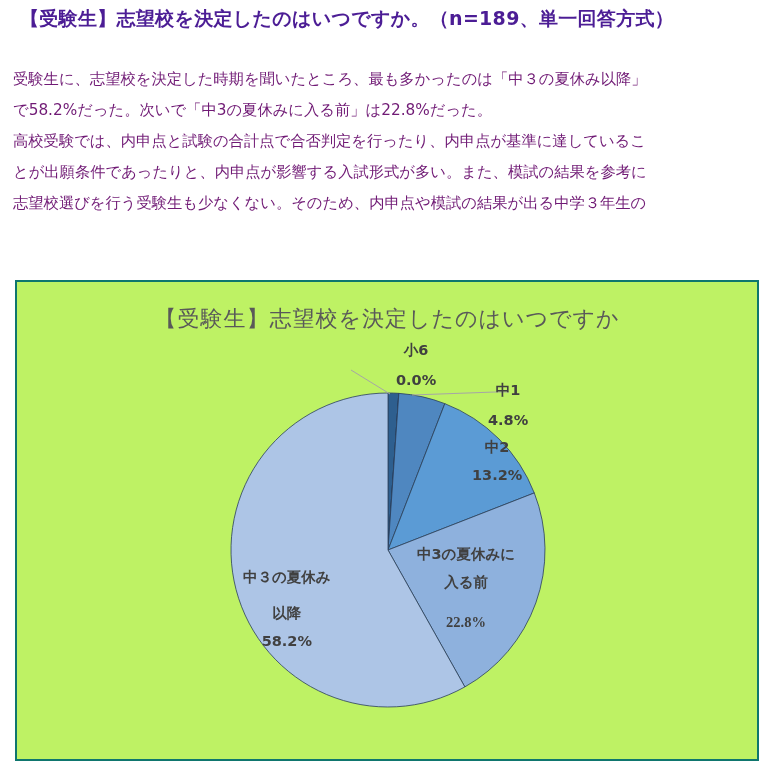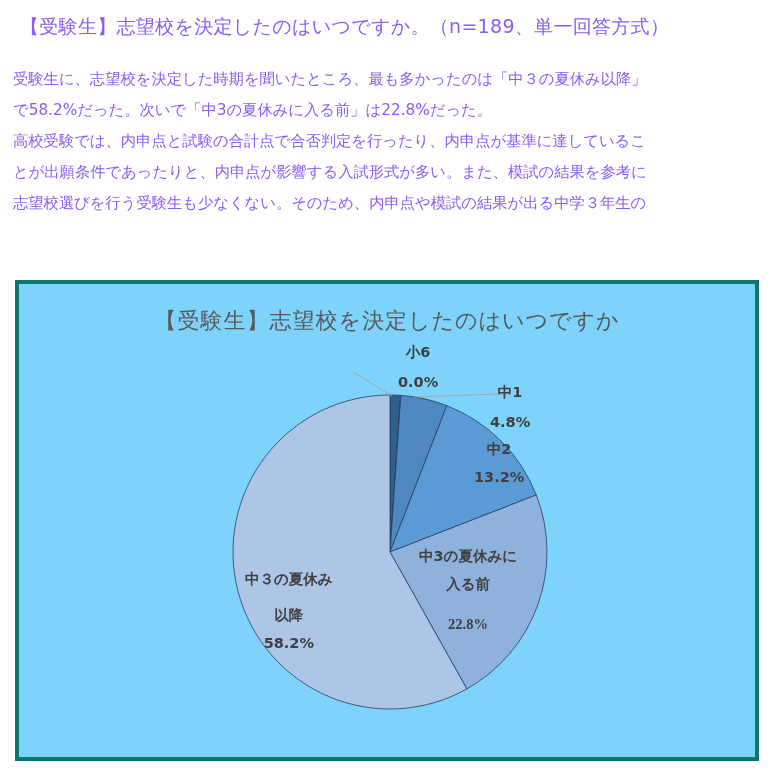--- a/index.html
+++ b/index.html
@@ -1,21 +1,21 @@
 <!DOCTYPE html>
 <html><head>
 <meta charset="utf-8">
 <style>
   html, body { margin:0; padding:0; background:#ffffff; }
   body { width:780px; height:784px; position:relative; overflow:hidden;
          font-family:"DejaVu Sans", "Liberation Sans", sans-serif; color:#222; }
-  .heading { position:absolute; left:20px; top:14px; font-size:19px; font-weight:normal; color:#8b5cf6; letter-spacing:0.3px; white-space:nowrap; }
-  .para { position:absolute; left:13px; top:64px; width:760px; font-size:15.3px; line-height:31px; color:#8b5cf6; }
+  .heading { position:absolute; left:20px; top:6px; font-size:19px; font-weight:bold; color:#4c1d95; letter-spacing:0.3px; white-space:nowrap; }
+  .para { position:absolute; left:13px; top:64px; width:760px; font-size:15.3px; line-height:31px; color:#701a75; }
   .para p { margin:0; white-space:nowrap; }
-  .chart-box { position:absolute; left:15px; top:280px; width:744px; height:481px; border:4px solid #0f766e; box-sizing:border-box; background:#7dd3fc; }
+  .chart-box { position:absolute; left:15px; top:280px; width:744px; height:481px; border:2px solid #0f766e; box-sizing:border-box; background:#bef264; }
   .chart-title { position:absolute; left:0; width:100%; top:22px; text-align:center; font-size:22px; color:#595959; letter-spacing:1px; }
   svg { position:absolute; left:0; top:0; }
   .lbl { position:absolute; font-size:14.5px; font-weight:bold; color:#404040; text-align:center; line-height:24px; white-space:nowrap; }
 </style>
 </head>
 <body>
 
 <div class="heading">【受験生】志望校を決定したのはいつですか。（n=189、単一回答方式）</div>
 
 <div class="para">

